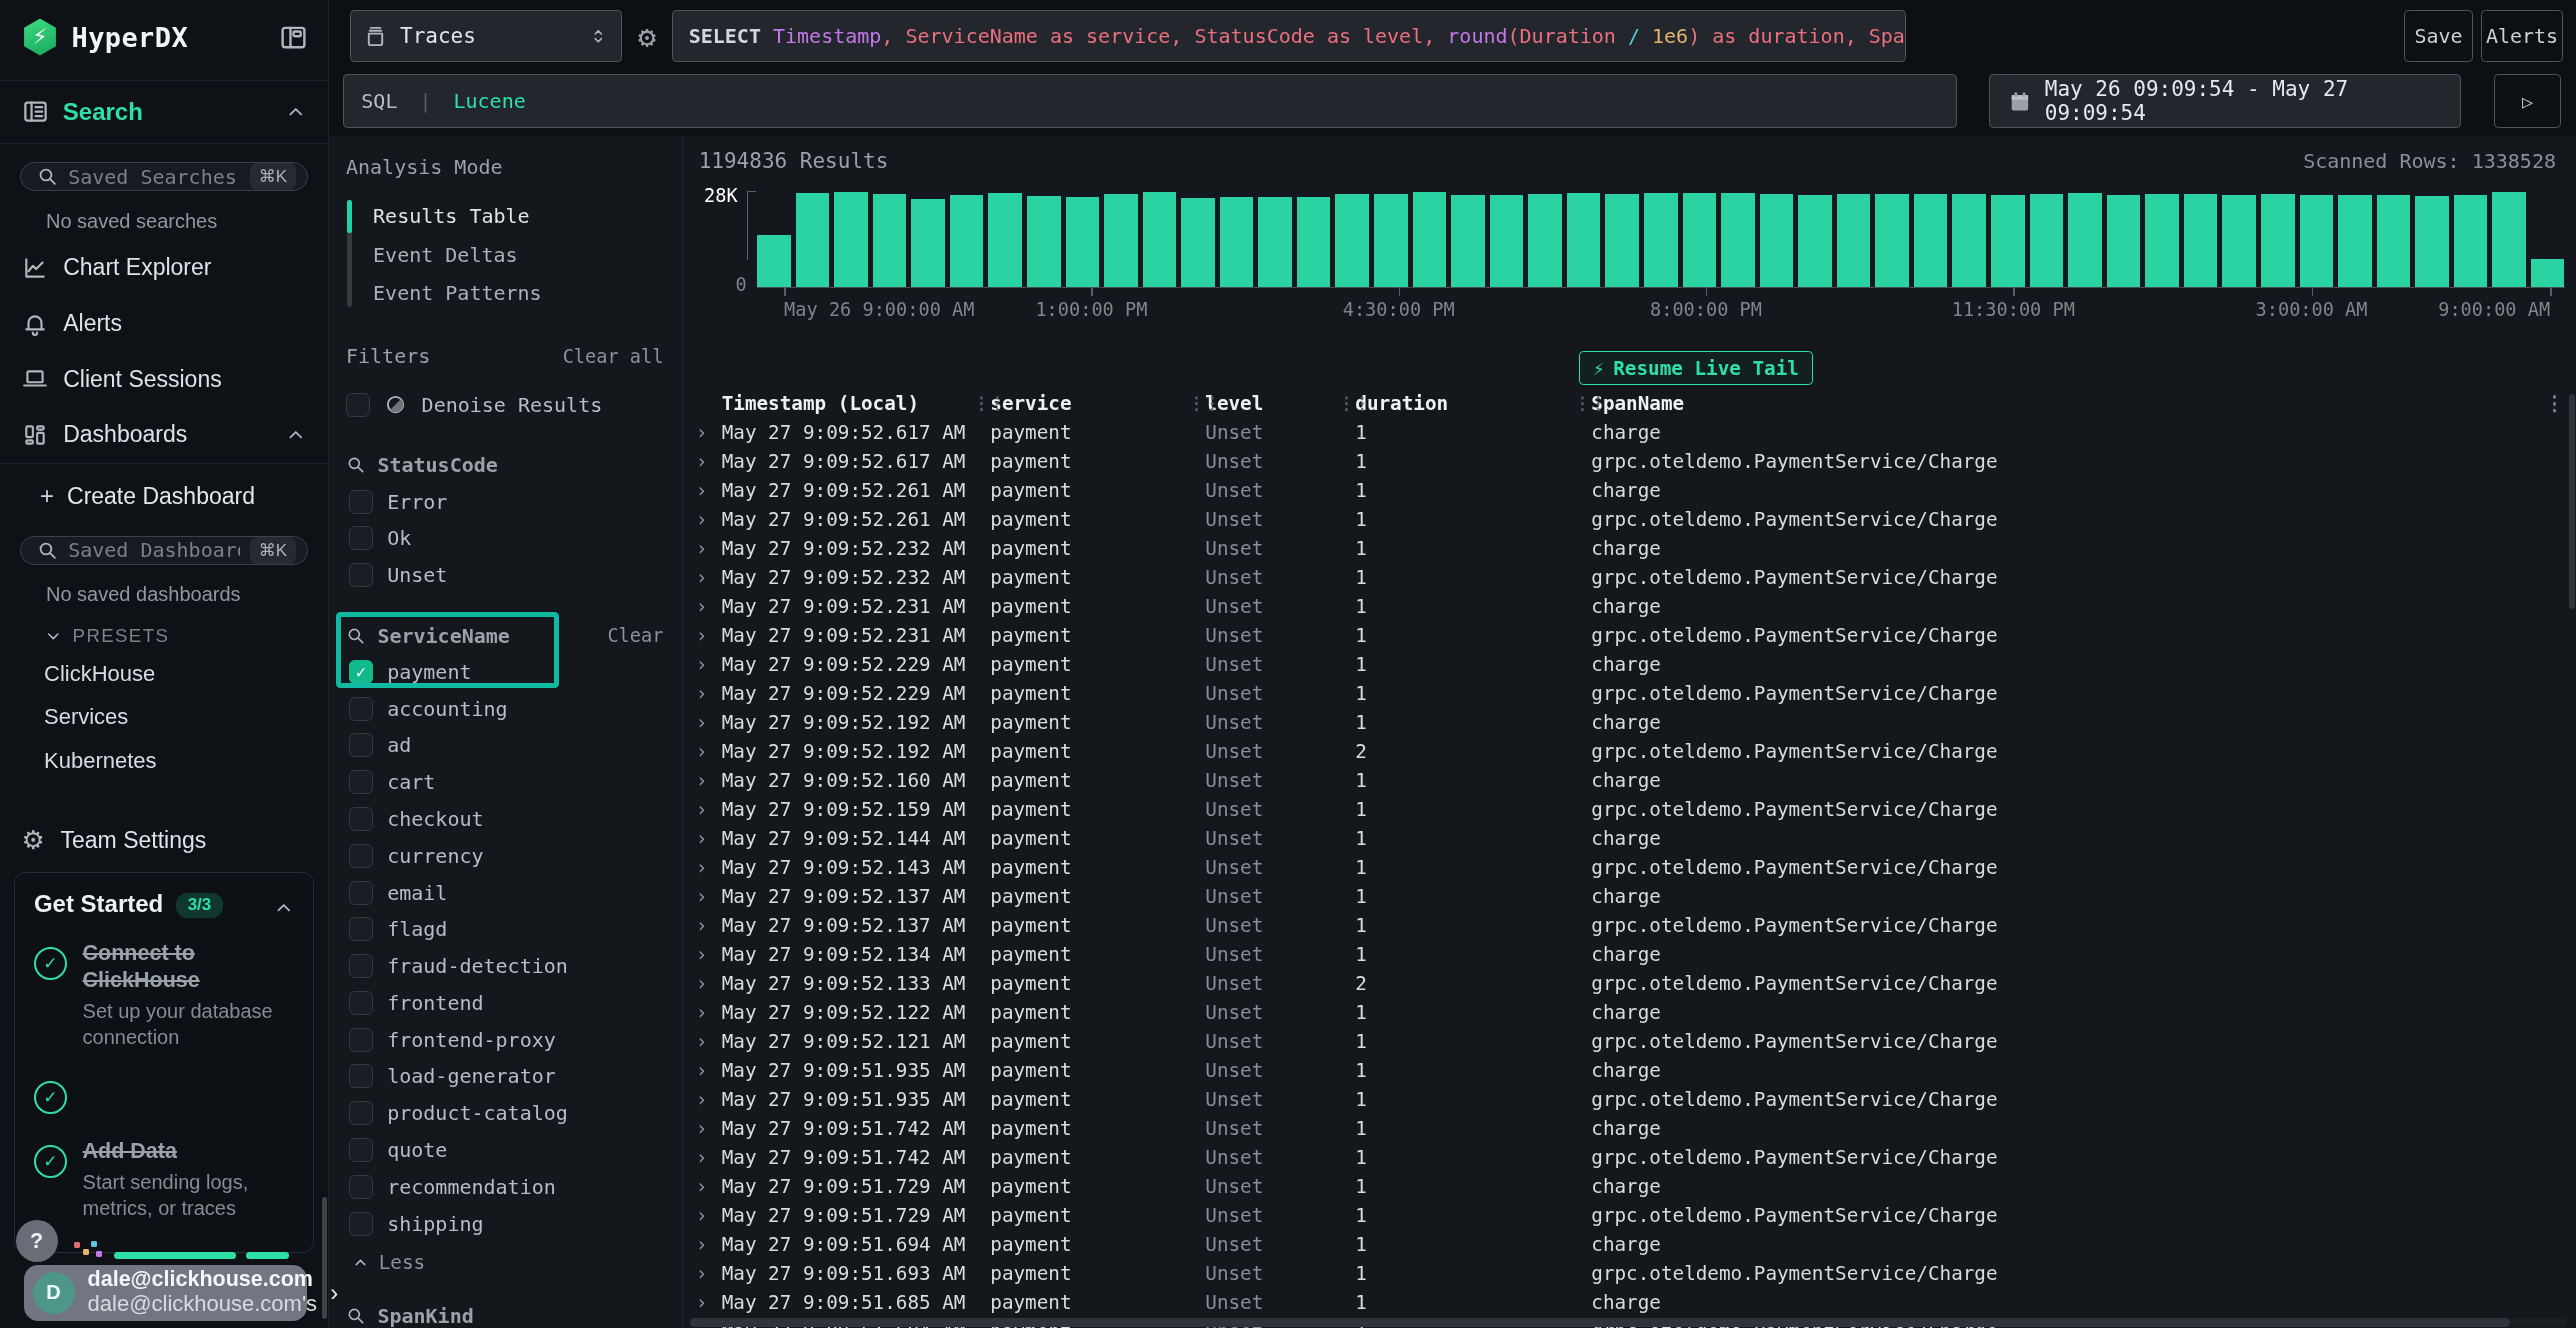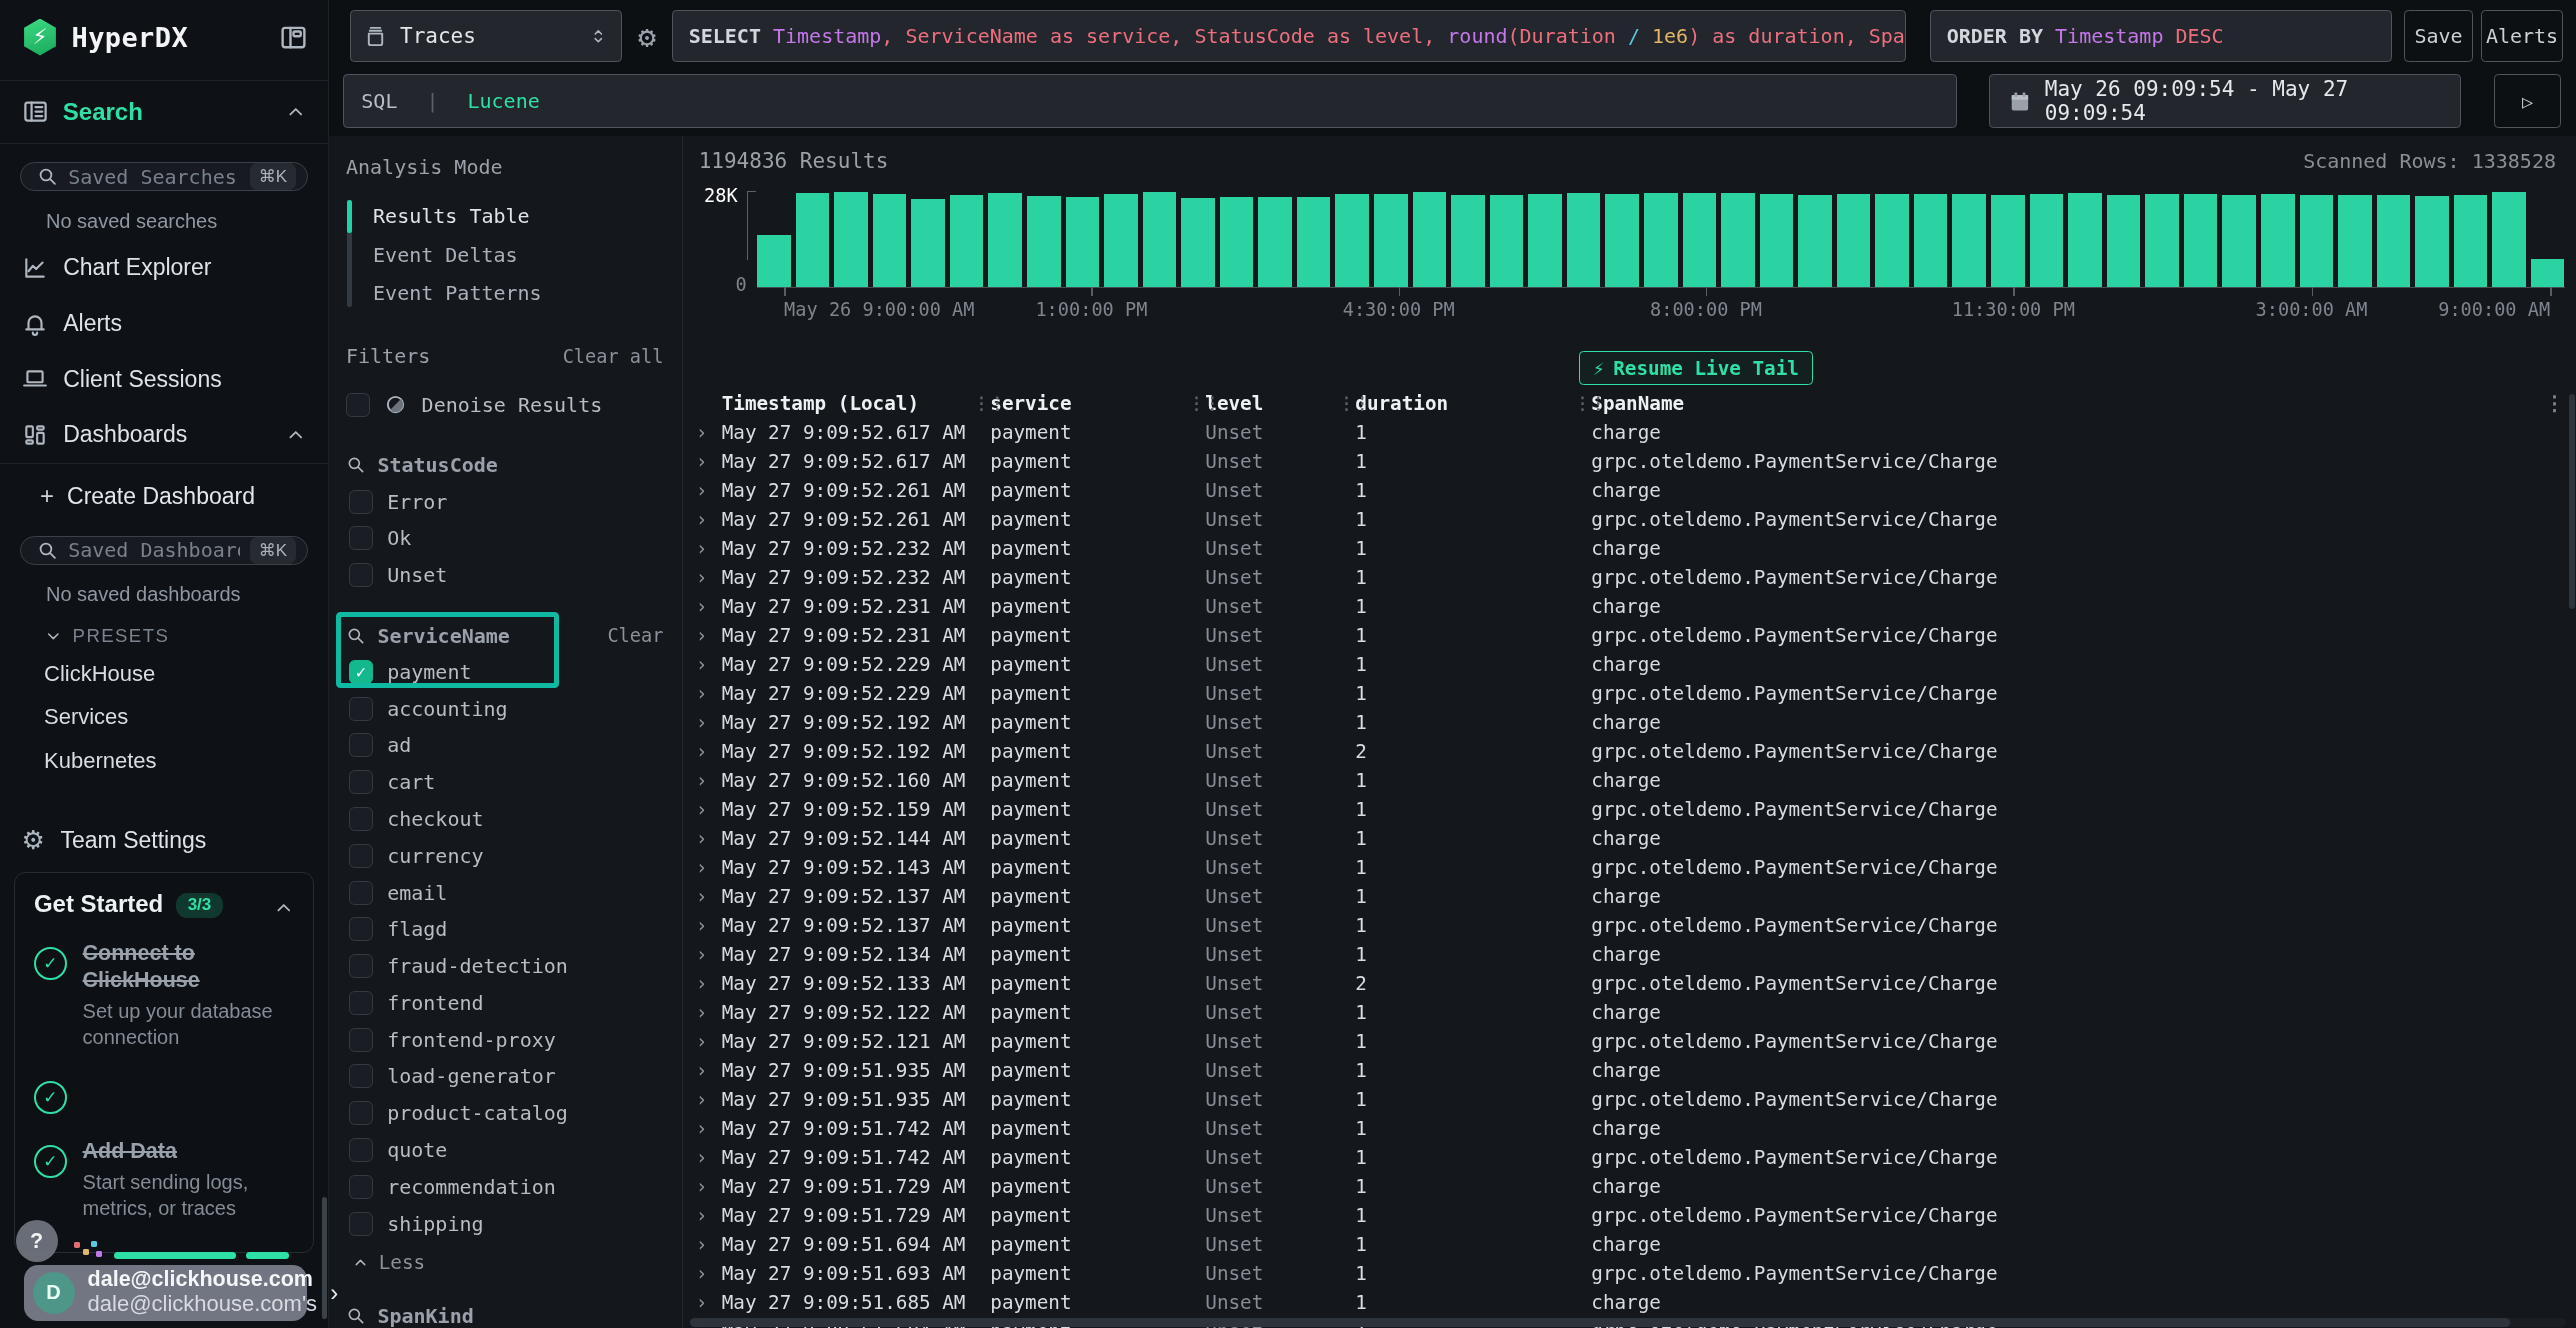--- a/index.html
+++ b/index.html
@@ -84,21 +84,21 @@
   .tok-num { color:#e3b768; }
   .top-btn { position:absolute; top:10px; height:52px; background:transparent; border:0.7px solid #4e555d; border-radius:4.3px;
              color:#ccd1d7; font-size:20px; display:flex; align-items:center; justify-content:center; }
   .save-btn { left:2075px; width:69px; }
   .alerts-btn { left:2152px; width:82px; }
   .search-row-input { position:absolute; left:14.3px; top:74px; width:1614px; height:54px; display:flex; align-items:center;
                       padding:0 17px; gap:14.3px; }
   .search-row-input input { flex:1; background:transparent; border:none; outline:none; color:#c6ccd3; font-size:20px;
                             font-family:"DejaVu Sans Mono","Liberation Mono",monospace; }
   .search-row-input input::placeholder { color:#6c737c; }
-  .lang-toggle { display:flex; gap:29px; font-size:20px; align-items:center;justify-content:space-between; }
+  .lang-toggle { display:flex; gap:22px; font-size:20px; align-items:center;justify-content:space-between; }
   .lang-sql { color:#b9bec6; } .lang-div { color:#5a6168; } .lang-lucene { color:#2ee0a6; }
   .date-box { position:absolute; left:1660px; top:74px; width:472px; height:54px; display:flex; align-items:center;
               gap:14.3px; padding:0 18.6px; font-size:21px; color:#e6e9ec; }
   .play-btn { position:absolute; left:2165px; top:74px; width:67px; height:54px; font-size:18.6px; color:#c3c8cf; }
 
   
   .filters { position:absolute; left:329px; top:136px; width:354px; bottom:0; background:#14171b;
              border-right:0.7px solid #22272d; padding:18.6px 18.6px 0 17px; overflow:hidden;
              font-family:"DejaVu Sans Mono","Liberation Mono",monospace; }
   .f-title { font-size:20px; font-weight:normal; color:#9aa1ab; }
@@ -313,21 +313,20 @@
           <path d="M5 9 h14 v10 a2 2 0 0 1 -2 2 h-10 a2 2 0 0 1 -2 -2 z"></path>
         </svg>
       <span>Traces</span>
       <svg class="ic updown" width="18.6" height="18.6" viewBox="0 0 24 24">
           <polyline points="8,9 12,5 16,9"></polyline>
           <polyline points="8,15 12,19 16,15"></polyline>
         </svg>
     </div>
     <span class="top-gear">⚙</span>
     <div class="sql-box box" id="sql-box"><span class="tok-kw">SELECT </span><span class="tok-fn">Timestamp</span><span class="tok-id">, ServiceName as service, StatusCode as level, </span><span class="tok-fn">round</span><span class="tok-id">(Duration </span><span class="tok-op">/ </span><span class="tok-num">1e6</span><span class="tok-id">) as duration, Span</span></div>
-    <div class="order-box box" id="order-box"><span class="tok-kw">ORDER BY </span><span class="tok-fn">Timestamp </span><span class="tok-id">DESC</span></div>
     <div class="top-btn save-btn">Save</div>
     <div class="top-btn alerts-btn">Alerts</div>
     <div class="search-row-input box">
       <span class="lang-toggle">
         <span class="lang-sql">SQL</span>
         <span class="lang-div">|</span>
         <span class="lang-lucene">Lucene</span>
       </span>
     </div>
     <div class="date-box box">

